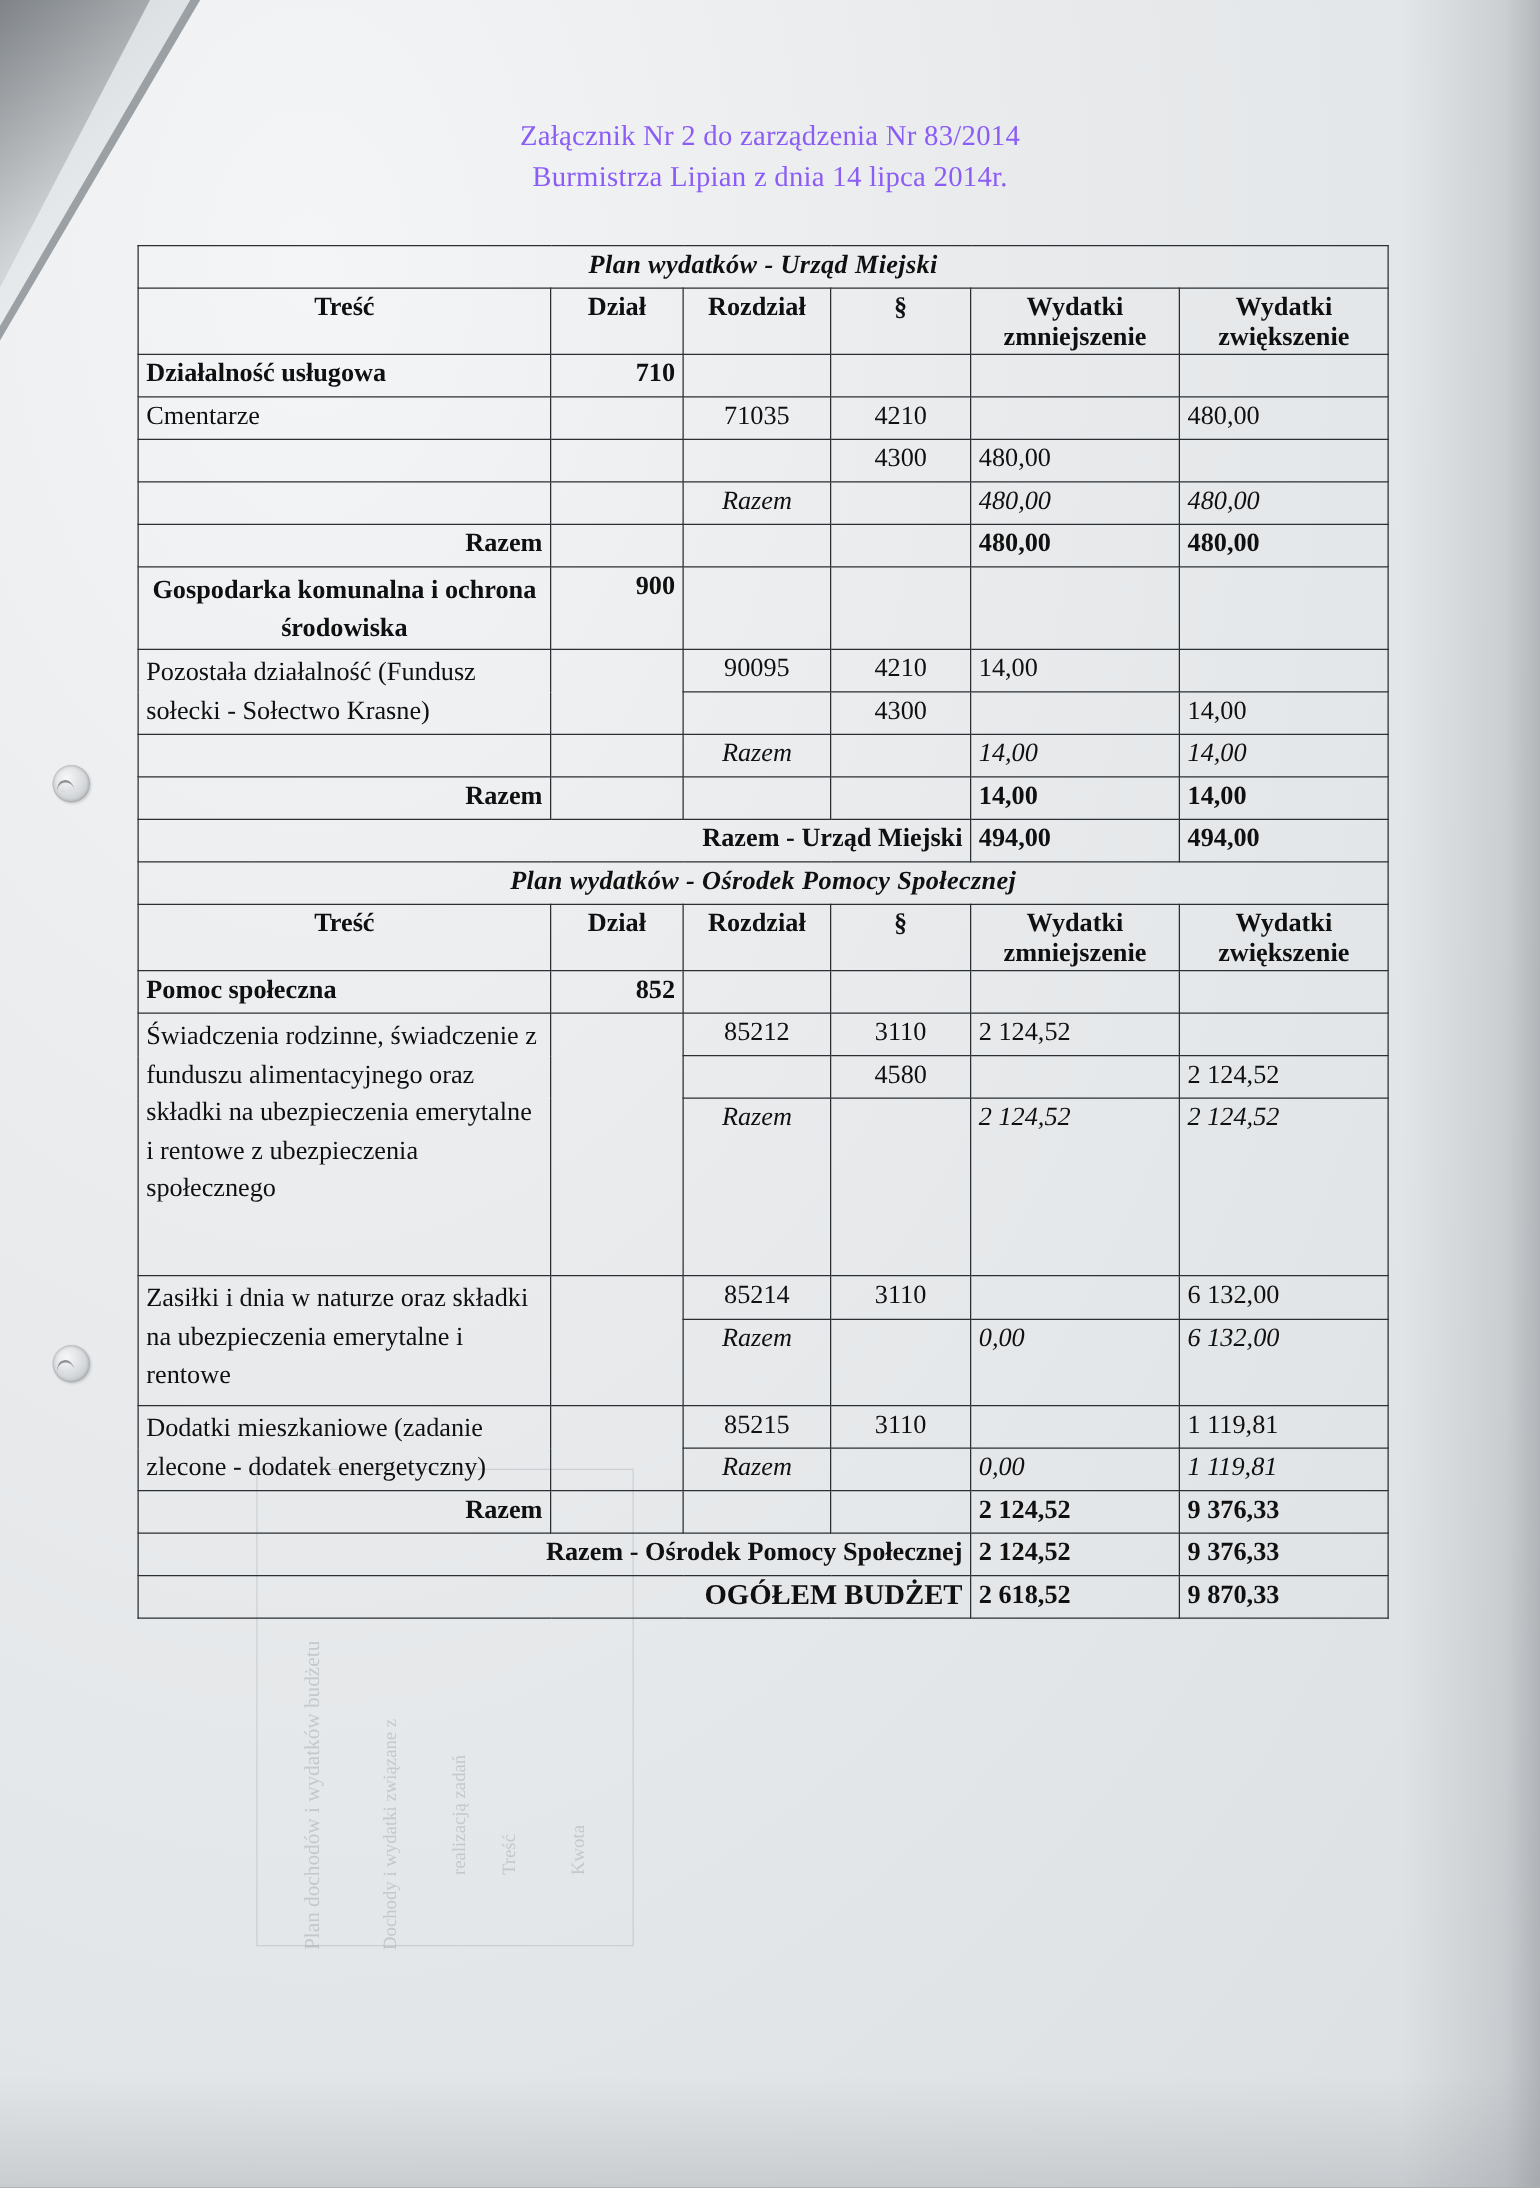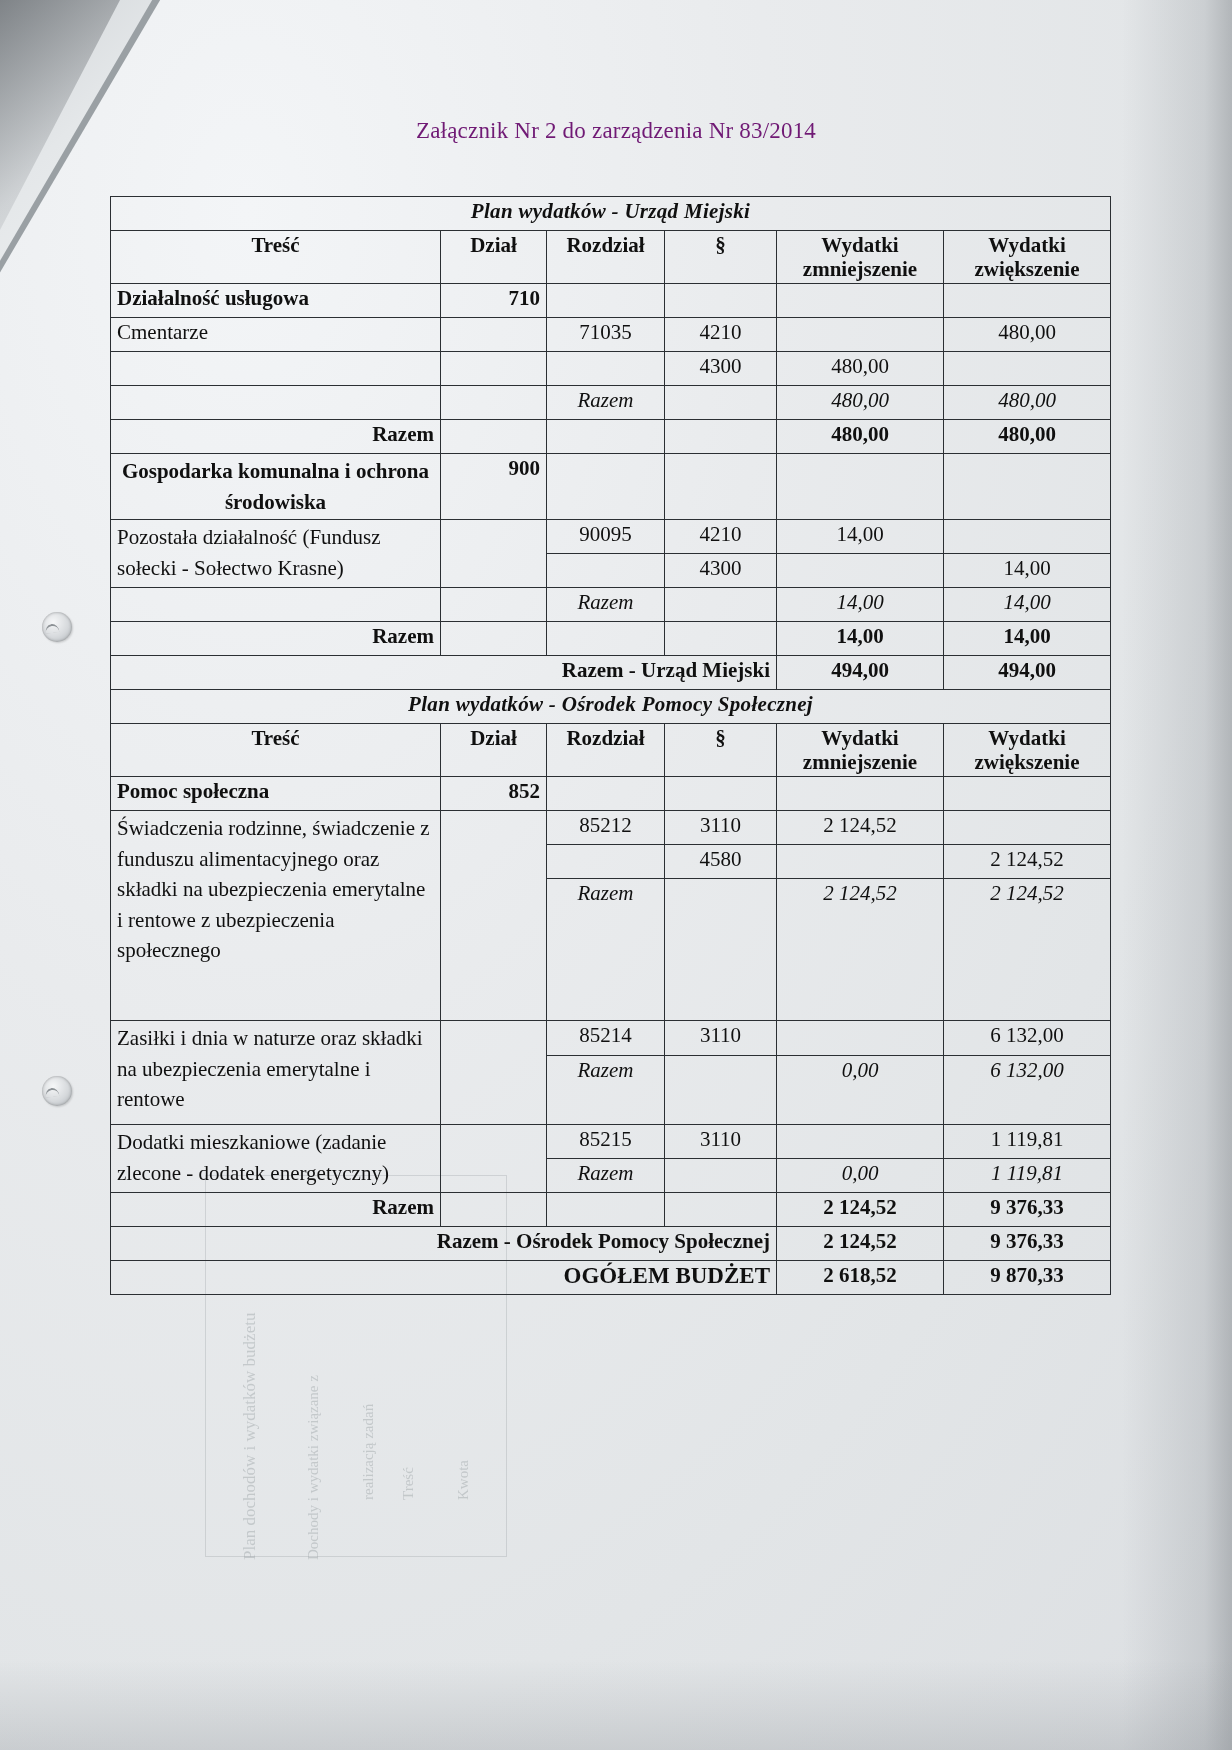--- a/index.html
+++ b/index.html
@@ -70,26 +70,26 @@
     position: absolute; left: 3px; top: 12px;
     width: 14px; height: 7px;
     border-top: 2px solid #8d9296;
     border-radius: 50% 50% 0 0 / 100% 100% 0 0;
     transform: rotate(-8deg);
   }
 
   .header {
     position: absolute;
     left: 0; right: 0;
-    top: 114px;
+    top: 92px;
     text-align: center;
     font-size: 23px;
     line-height: 1.45;
     letter-spacing: 0.2px;
-    color: #701a75;
+    color: #8b5cf6;
   }
   .header .l2 { display: block; }
 
   .doc {
     position: absolute;
     left: 110px;
     top: 196px;
     width: 1000px;
   }
   table.plan {
@@ -125,21 +125,21 @@
   }
   .hdr {
     text-align: center;
     font-weight: bold;
     font-size: 22px;
     vertical-align: middle;
     line-height: 1.15;
     height: 66px;
   }
   .hdr .two { display: block; }
-  .num { text-align: center; padding-right: 10px; }
+  .num { text-align: left; padding-right: 10px; }
   .ctr { text-align: center; }
   .bold { font-weight: bold; }
   .ital { font-style: italic; }
   .bold-ctr { font-weight: bold; text-align: right; }
   .sec-label { font-weight: bold; }
   .tall2 { height: 68px; text-align: center; }
   .pad-top-line { line-height: 1.45; }
   .vmid { vertical-align: middle; }
   .vbot { vertical-align: bottom; }
 
@@ -187,20 +187,21 @@
 
   <div class="ghost-box"></div>
   <div class="ghost g1">Plan dochodów i wydatków budżetu</div>
   <div class="ghost g2">Dochody i wydatki związane z</div>
   <div class="ghost g3">realizacją zadań</div>
   <div class="ghost g4">Treść</div>
   <div class="ghost g5">Kwota</div>
 
   <div class="header">
     <span class="l1">Załącznik Nr 2 do zarządzenia Nr 83/2014</span>
+    <span class="l2">Burmistrza Lipian z dnia 14 lipca 2014r.</span>
   </div>
 
   <div class="doc">
     <table class="plan">
       <colgroup>
         <col class="c-tresc">
           <col class="c-dzial">
           <col class="c-rozdzial">
         <col class="c-par">
           <col class="c-zmn">

